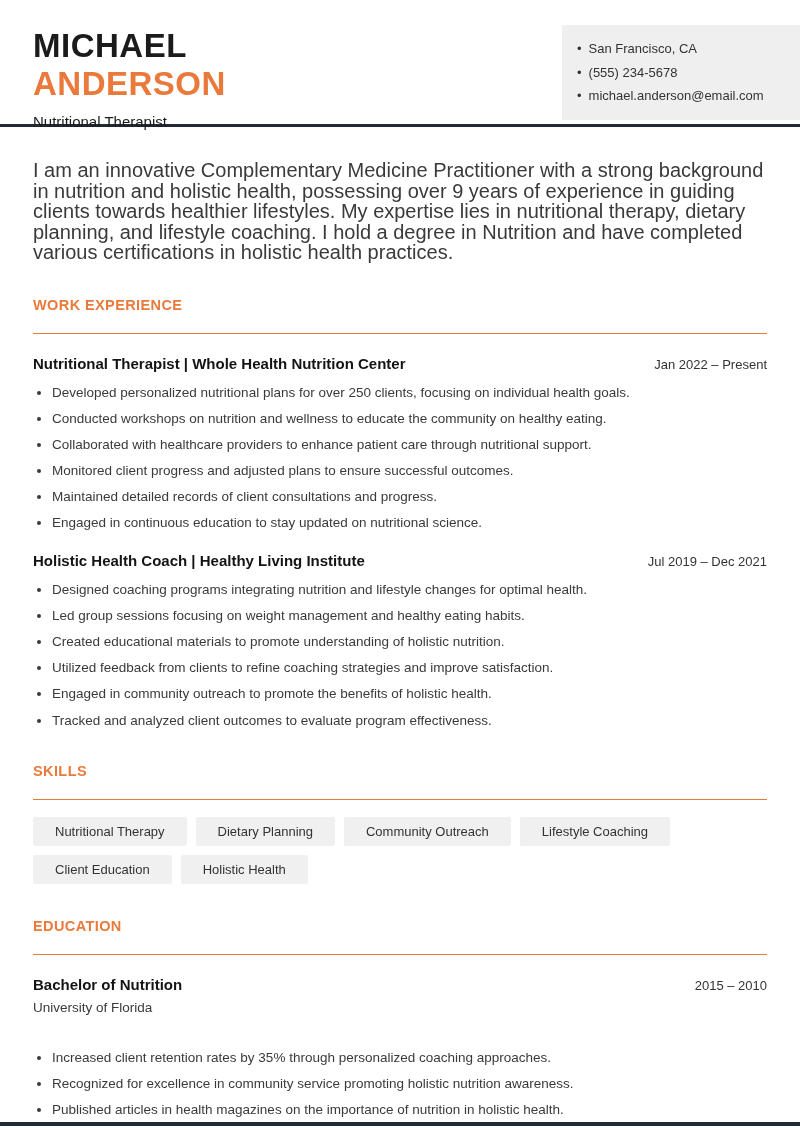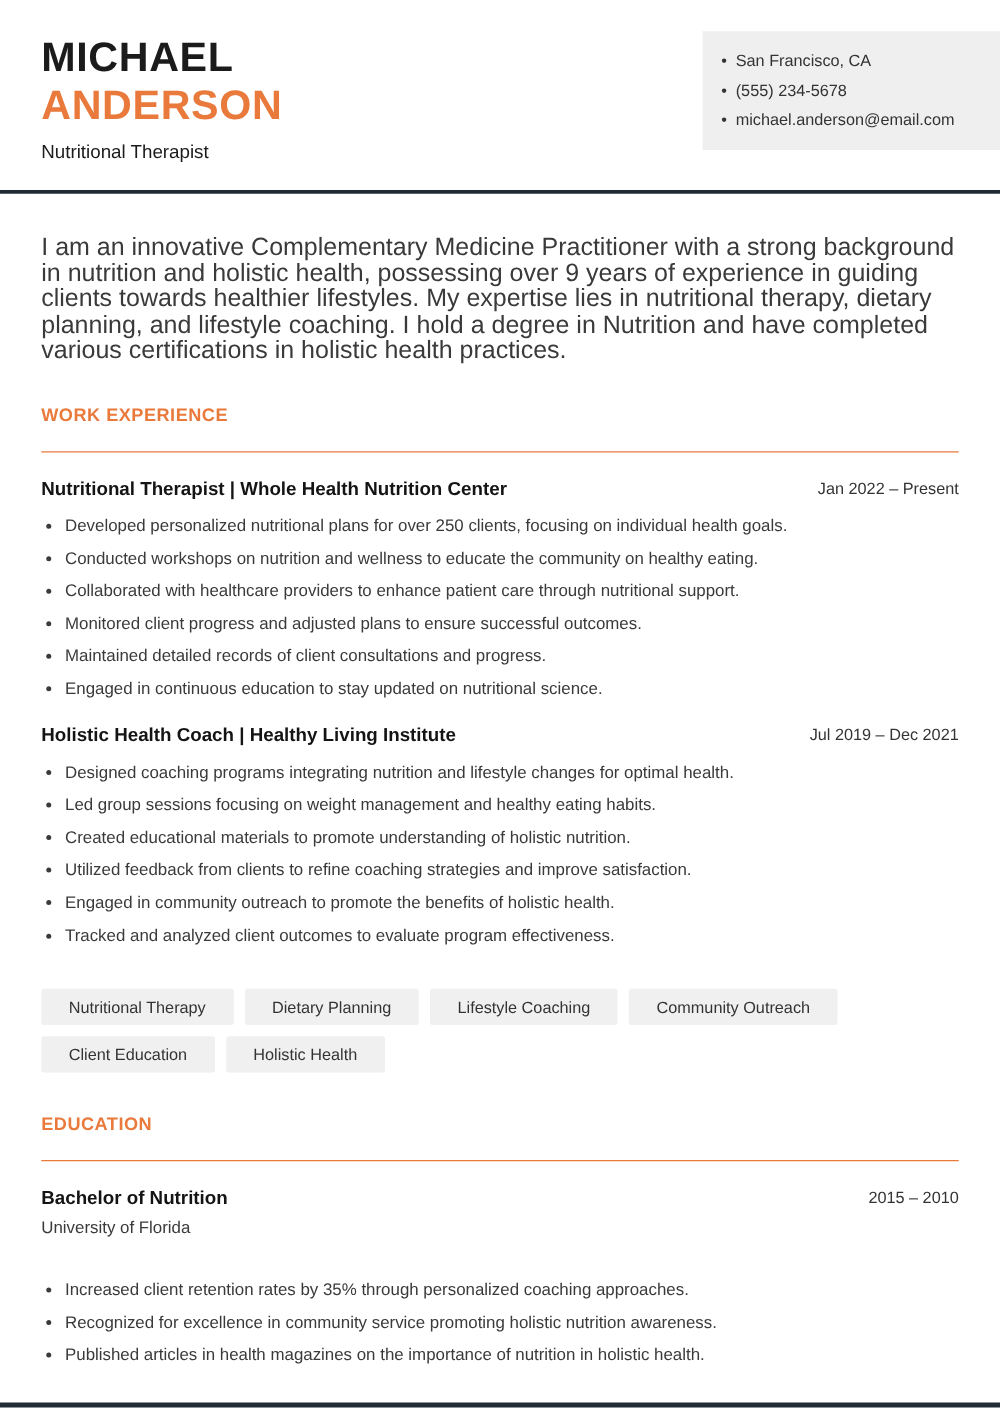--- a/index.html
+++ b/index.html
@@ -17,21 +17,21 @@
     font-family: "Liberation Sans", sans-serif;
     color: #2b2b2b;
     position: relative;
     overflow: hidden;
   }
 
   
   .header {
     position: relative;
     padding: 27px 33px 0 33px;
-    height: 152px;
+    height: 124px;
   }
   .name {
     font-size: 33px;
     font-weight: 800;
     letter-spacing: 0.5px;
     line-height: 1.14;
     color: #1b1b1b;
   }
   .name .last { color: var(--accent); display: block; }
   .person-title {
@@ -82,21 +82,21 @@
     font-weight: bold;
     letter-spacing: 0.4px;
     padding-bottom: 20px;
     border-bottom: 1.5px solid var(--accent);
   }
 
   .job { margin-top: 21px; }
   .row-header {
     display: flex;
     justify-content: space-between;
-    align-items: flex-start;
+    align-items: flex-end;
   }
   .row-title {
     font-size: 15px;
     font-weight: bold;
     color: #141414;
   }
   .row-dates {
     font-size: 13px;
     color: #333333;
     white-space: nowrap;
@@ -202,25 +202,26 @@
         <li>Led group sessions focusing on weight management and healthy eating habits.</li>
         <li>Created educational materials to promote understanding of holistic nutrition.</li>
         <li>Utilized feedback from clients to refine coaching strategies and improve satisfaction.</li>
         <li>Engaged in community outreach to promote the benefits of holistic health.</li>
         <li>Tracked and analyzed client outcomes to evaluate program effectiveness.</li>
       </ul>
     </div>
   </div>
 
   <div class="section">
+    <div class="section-heading">SKILLS</div>
     <div class="tags">
       <span class="tag">Nutritional Therapy</span>
       <span class="tag">Dietary Planning</span>
+      <span class="tag">Community Outreach</span>
       <span class="tag">Lifestyle Coaching</span>
-      <span class="tag">Community Outreach</span>
       <span class="tag">Client Education</span>
       <span class="tag">Holistic Health</span>
     </div>
   </div>
 
   <div class="section">
     <div class="section-heading">EDUCATION</div>
     <div class="job">
       <div class="row-header">
         <div class="row-title">Bachelor of Nutrition</div>

